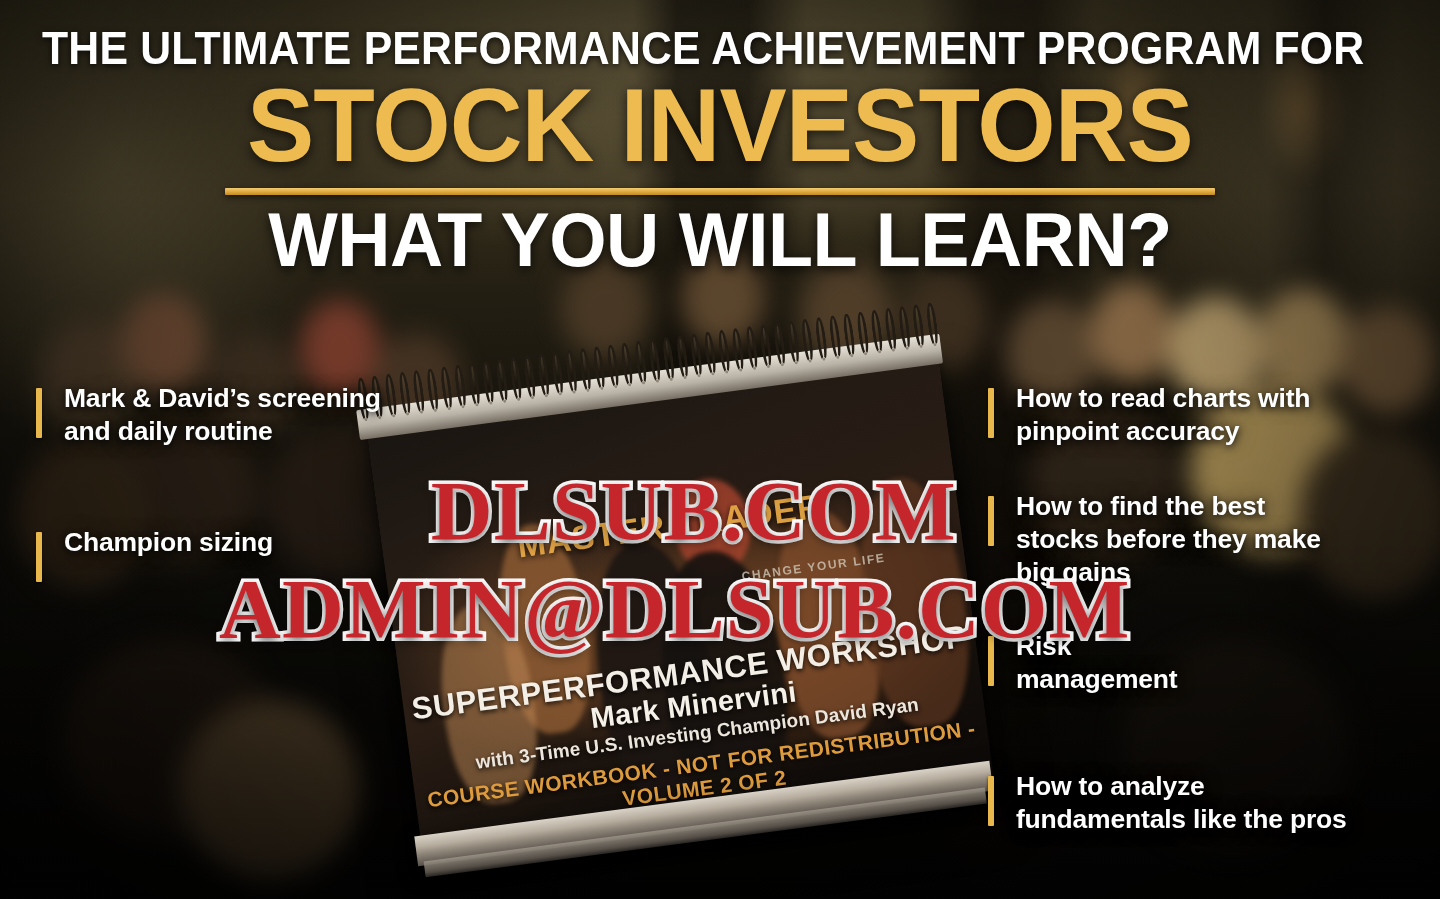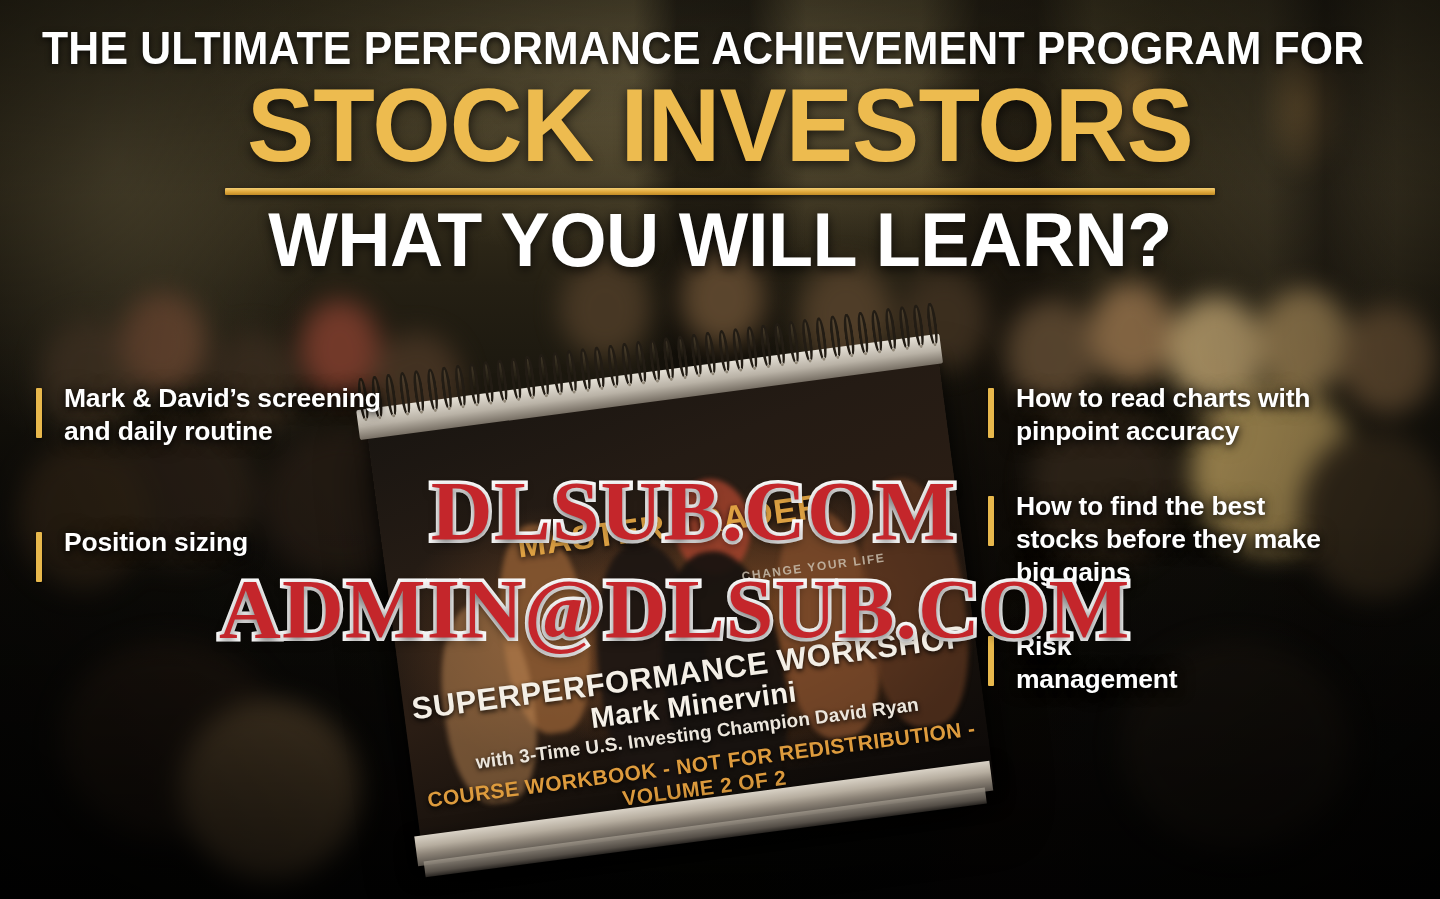--- a/index.html
+++ b/index.html
@@ -363,40 +363,45 @@
   </div>
 
   <div class="col col-left">
     <div class="feature" style="margin-bottom:78px;">
       <span class="bar"></span>
       <div class="txt">Mark &amp; David’s screening
 and daily routine</div>
     </div>
     <div class="feature">
       <span class="bar"></span>
-      <div class="txt"> Position sizing</div>
+      <div class="txt"> Champion sizing</div>
     </div>
   </div>
 
   <div class="col col-right">
     <div class="feature" style="margin-bottom:42px;">
       <span class="bar"></span>
       <div class="txt">How to read charts with
 pinpoint accuracy</div>
     </div>
     <div class="feature" style="margin-bottom:41px;">
       <span class="bar"></span>
       <div class="txt">How to find the best
 stocks before they make
 big gains</div>
     </div>
     <div class="feature" style="margin-bottom:74px;">
       <span class="bar"></span>
       <div class="txt">Risk
 management</div>
     </div>
+    <div class="feature">
+      <span class="bar"></span>
+      <div class="txt">How to analyze
+fundamentals like the pros</div>
+    </div>
   </div>
 
   <div class="wm wm-site">DLSUB.COM</div>
 
   <div class="wm wm-mail">ADMIN@DLSUB.COM</div>
 
 </div>
 
 </body></html>

